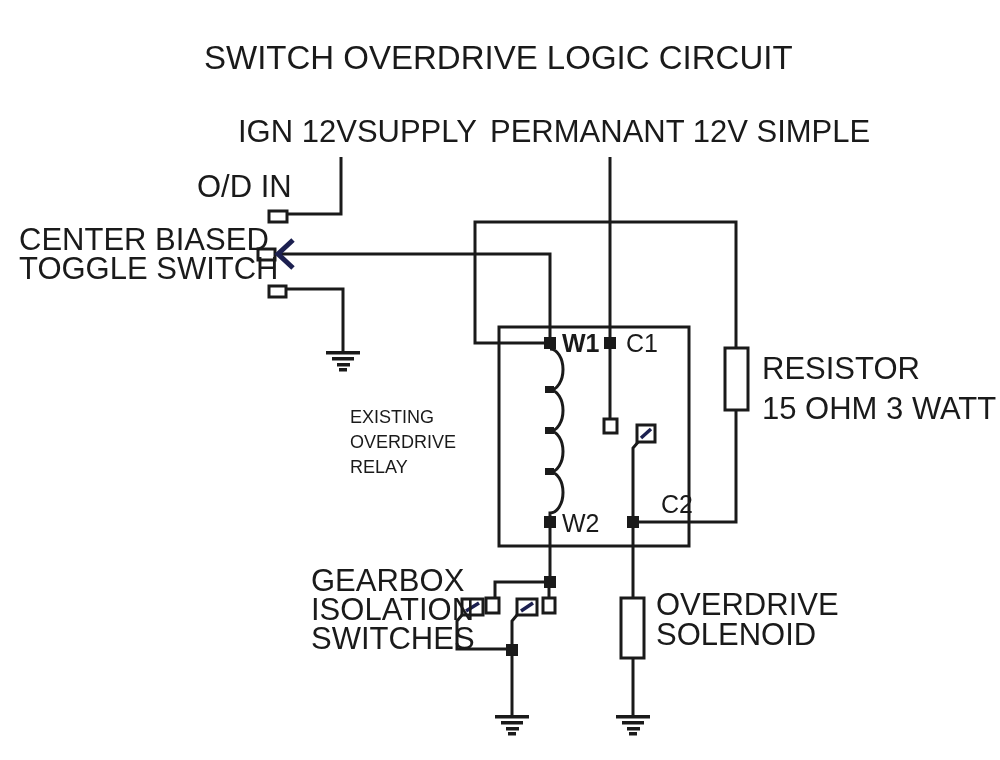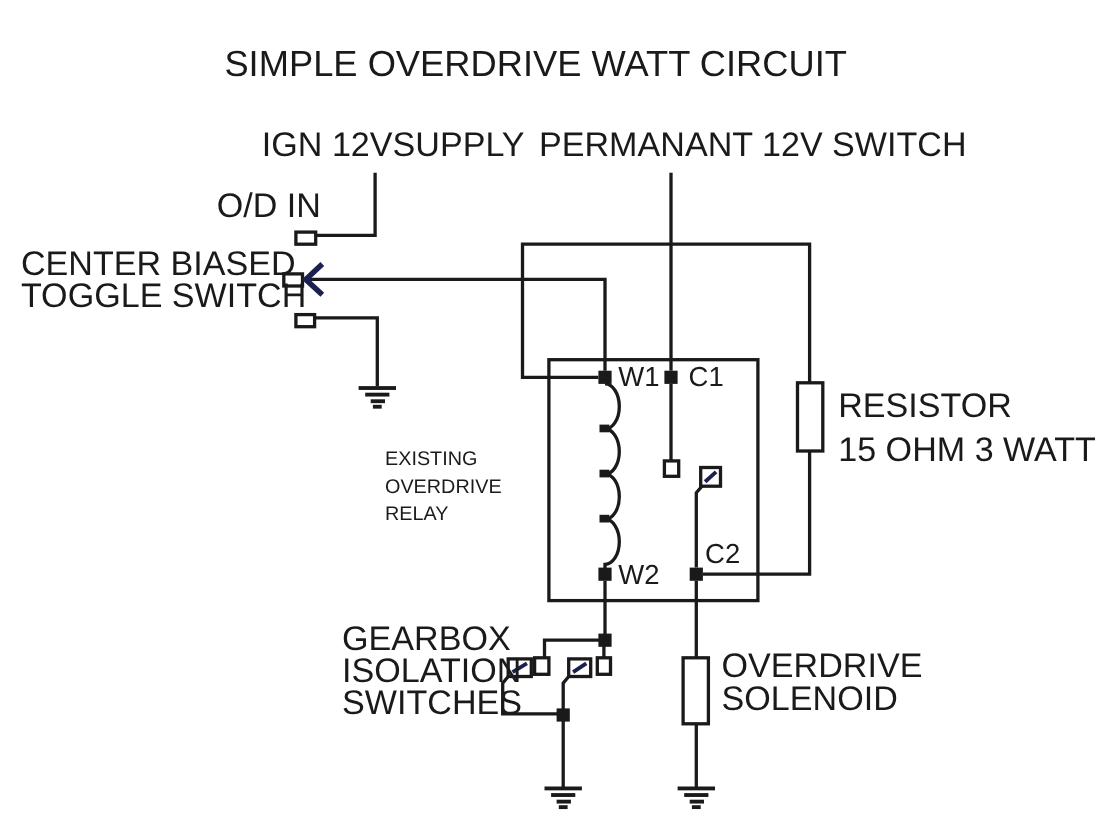--- a/index.html
+++ b/index.html
@@ -28,24 +28,24 @@
   .lbl-ign{left:238px;top:117px;}
   .lbl-perm{left:490px;top:117px;}
   .lbl-odin{left:197px;top:172px;}
   .lbl-toggle{left:19px;top:225px;}
   .lbl-odout{left:183px;top:306px;}
   .lbl-relay{left:350px;top:405px;font-size:18px;line-height:25px;}
   .lbl-resistor{left:762px;top:327px;line-height:40px;margin-top:22px;}
   .lbl-gearbox{left:299px;top:566px;margin-left:12px;}
   .lbl-solenoid{left:656px;top:590px;line-height:30px;}
   .term{font-size:25px;line-height:25px;}
-  .lbl-w1{left:562px;top:331px;}
+  .lbl-w1{left:562px;top:331px;font-weight:bold;}
   .lbl-c1{left:626px;top:331px;}
   .lbl-w2{left:562px;top:511px;}
-  .lbl-c2{left:641px;top:492px;}
+  .lbl-c2{left:661px;top:492px;}
 </style>
 </head>
 <body>
 
 <div id="stage">
 
   <svg width="1000" height="760" viewBox="0 0 1000 760">
 
     <g>
       <path class="wire" d="M341,157 V214 H287"></path>
@@ -125,23 +125,23 @@
       <rect x="508" y="732" width="8" height="3.5"></rect>
     </g>
     <g class="solid">
       <rect x="616" y="715" width="34" height="3.5"></rect>
       <rect x="622" y="721" width="22" height="3.5"></rect>
       <rect x="627" y="727" width="13" height="3.5"></rect>
       <rect x="629" y="732" width="8" height="3.5"></rect>
     </g>
   </svg>
 
-  <div class="label title">SIMPLE OVERDRIVE WATT CIRCUIT</div>
+  <div class="label title">SWITCH OVERDRIVE LOGIC CIRCUIT</div>
   <div class="label lbl-ign">IGN 12VSUPPLY</div>
-  <div class="label lbl-perm">PERMANANT 12V SWITCH</div>
+  <div class="label lbl-perm">PERMANANT 12V SIMPLE</div>
   <div class="label lbl-odin">O/D IN</div>
   <div class="label lbl-toggle">CENTER BIASED
 TOGGLE SWITCH</div>
   <div class="label lbl-relay">EXISTING
 OVERDRIVE
 RELAY</div>
   <div class="label lbl-resistor">RESISTOR
 15 OHM 3 WATT</div>
   <div class="label lbl-gearbox">GEARBOX
 ISOLATION

